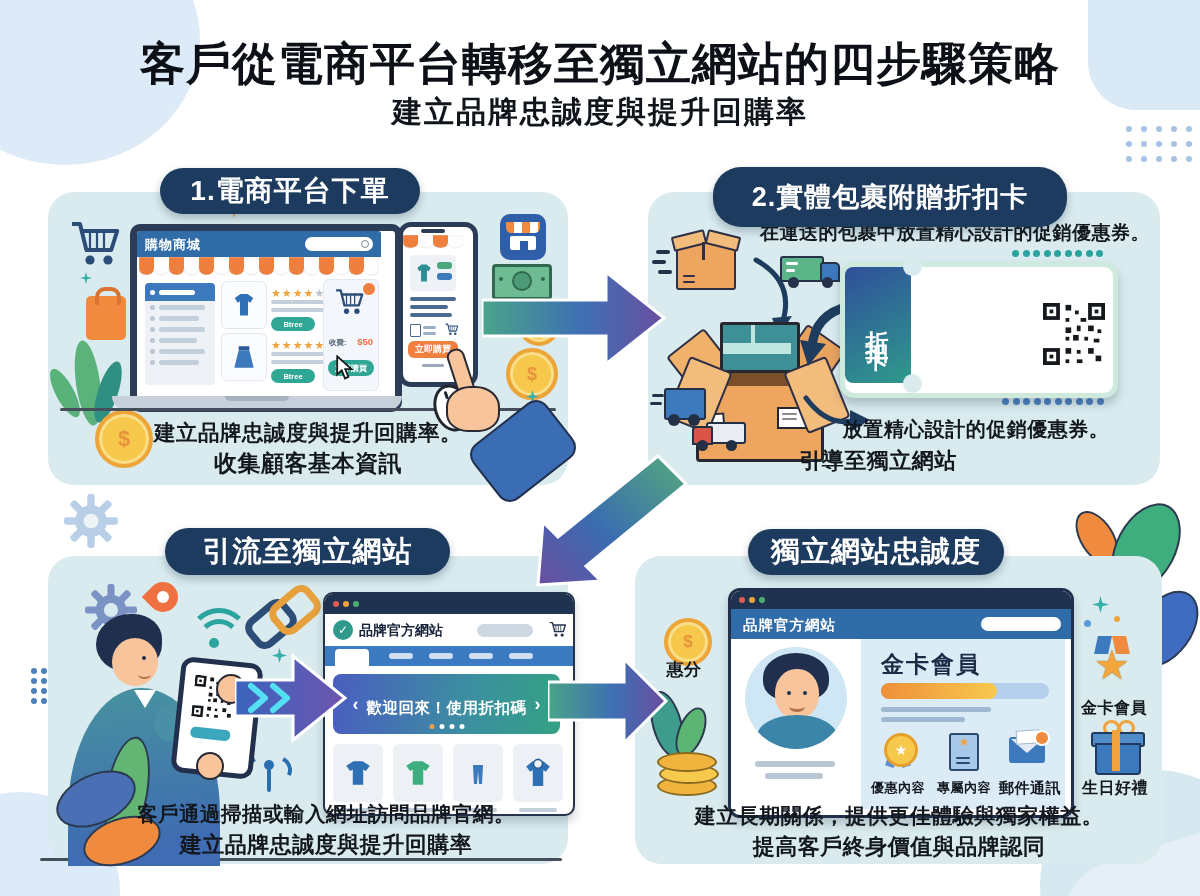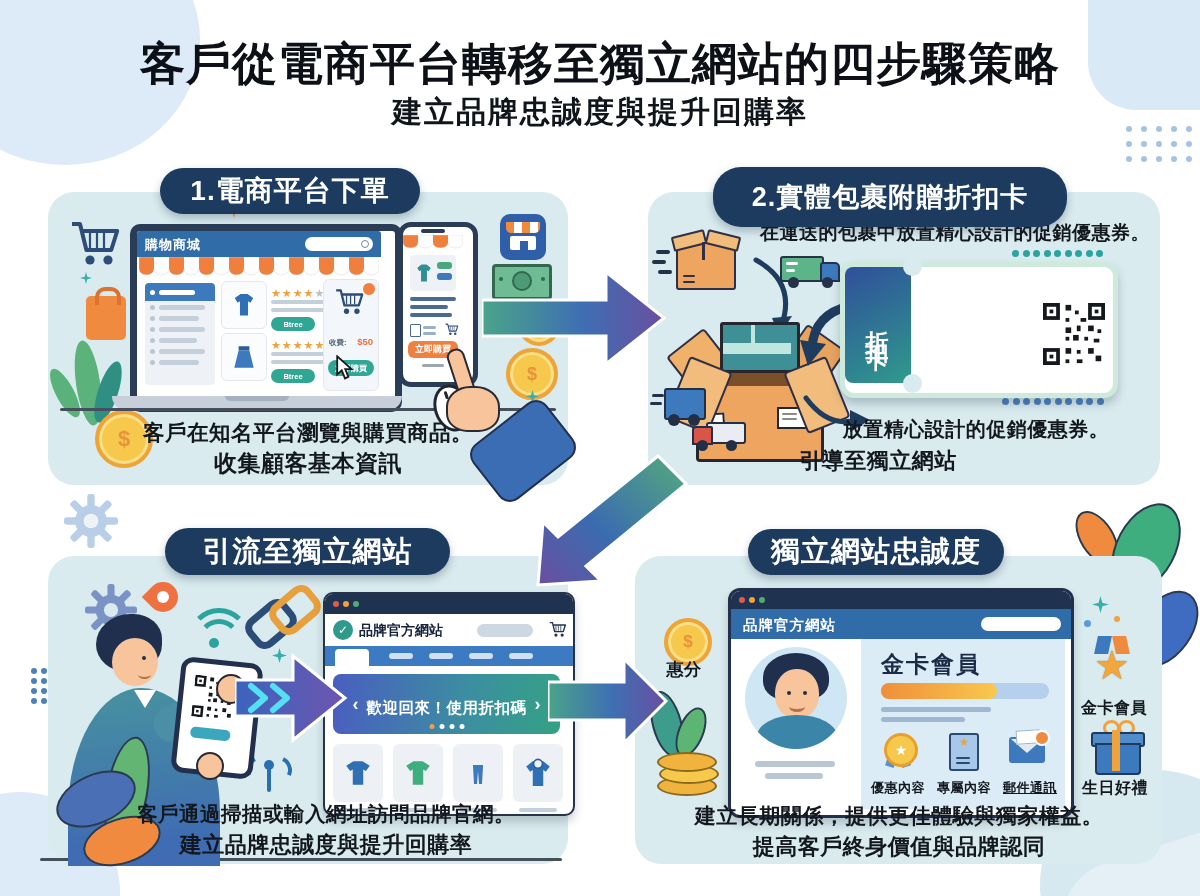--- a/index.html
+++ b/index.html
@@ -373,21 +373,21 @@
       <path d="M19,8 Q19,17 10,17 M13,14 L9,17 L13,20" fill="none" stroke="#1d3b5e" stroke-width="2.2" stroke-linecap="round"></path>
     </svg>
     <div class="coin" style="left:470px;top:112px;width:34px;height:34px;font-size:14px;">
         <span>$</span>
       </div>
     <div class="coin" style="left:458px;top:156px;width:44px;height:44px;font-size:18px;">
         <span>$</span>
       </div>
     <div class="spark" style="left:478px;top:198px;width:13px;height:13px;background:#37b0ac;"></div>
 
-    <div class="cap" style="left:10px;top:226px;width:500px;font-size:21.5px;">客戶在知名平台瀏覽與購買商品。</div>
+    <div class="cap" style="left:10px;top:226px;width:500px;font-size:21.5px;">建立品牌忠誠度與提升回購率。</div>
     <div class="cap" style="left:10px;top:256px;width:500px;font-size:23px;">收集顧客基本資訊</div>
   </div>
 
   <div class="panel" style="left:648px;top:192px;width:512px;height:293px;">
     <div class="cap" style="left:110px;top:28px;width:394px;font-size:19px;">在運送的包裹中放置精心設計的促銷優惠券。</div>
 
     <i class="bar" style="left:8px;top:58px;width:14px;height:3.5px;background:#223349;"></i>
     <i class="bar" style="left:4px;top:68px;width:14px;height:3.5px;background:#223349;"></i>
     <i class="bar" style="left:10px;top:78px;width:14px;height:3.5px;background:#223349;"></i>
     <div class="abs" style="left:28px;top:48px;width:56px;height:46px;background:#eda55f;border:2.5px solid #2f2f45;border-radius:3px;">
@@ -682,21 +682,21 @@
           <i class="bar" style="left:5px;top:22px;width:14px;height:2px;background:#2a4a73;"></i>
           <i class="bar" style="left:5px;top:27px;width:14px;height:2px;background:#2a4a73;"></i>
         </div>
         <div class="abs" style="left:148px;top:98px;width:36px;height:26px;background:#3c79bd;border-radius:3px;">
           <i class="abs" style="left:2px;top:2px;width:32px;height:14px;background:#fff;clip-path:polygon(0 0,100% 0,50% 100%);opacity:.85;"></i>
           <i class="abs" style="left:7px;top:-7px;width:22px;height:12px;background:#fff;border:1.5px solid #9db4cc;transform:rotate(-4deg);"></i>
           <i class="dot abs" style="right:-5px;top:-7px;width:12px;height:12px;background:#ef8a3f;border:2px solid #fff;"></i>
         </div>
         <div class="cap" style="left:4px;top:140px;width:66px;font-size:13px;">優惠內容</div>
         <div class="cap" style="left:70px;top:140px;width:66px;font-size:13px;">專屬內容</div>
-        <div class="cap" style="left:136px;top:140px;width:66px;font-size:13px;text-decoration:underline;">郵件通訊</div>
+        <div class="cap" style="left:136px;top:140px;width:66px;font-size:15px;">郵件通訊</div>
       </div>
     </div>
 
     <div class="spark" style="left:457px;top:40px;width:17px;height:17px;background:#37b0ac;"></div>
     <i class="dot abs" style="left:479px;top:60px;width:6px;height:6px;background:#f0a23c;"></i>
     <i class="dot abs" style="left:449px;top:64px;width:7px;height:7px;background:#5a9bd8;"></i>
     <div class="abs" style="left:453px;top:80px;width:48px;height:58px;">
       <i class="abs" style="left:8px;top:0;width:14px;height:18px;background:#3c79bd;transform:skewX(-12deg);"></i>
       <i class="abs" style="left:26px;top:0;width:14px;height:18px;background:#ef8a3f;transform:skewX(12deg);"></i>
       <span style="position:absolute;left:0;top:6px;width:48px;text-align:center;font-size:40px;color:#f2a63c;text-shadow:0 0 1.5px #8a5a10;">★</span>

